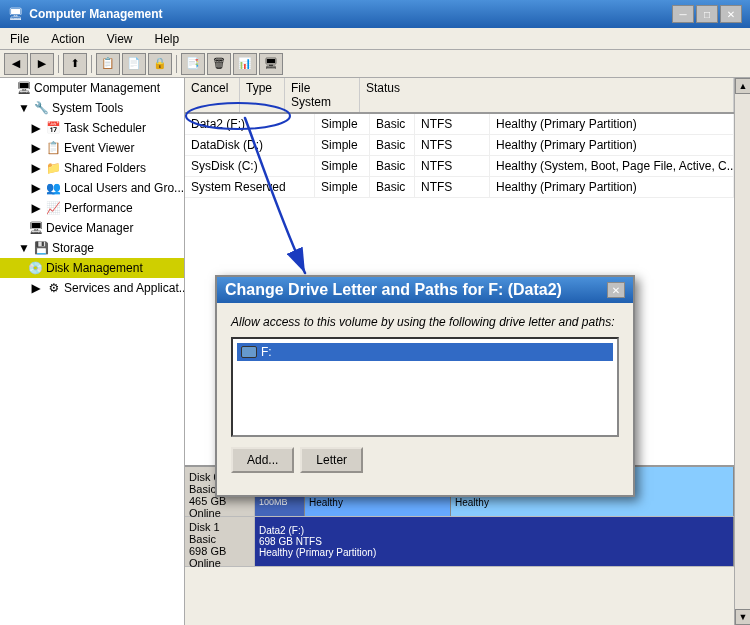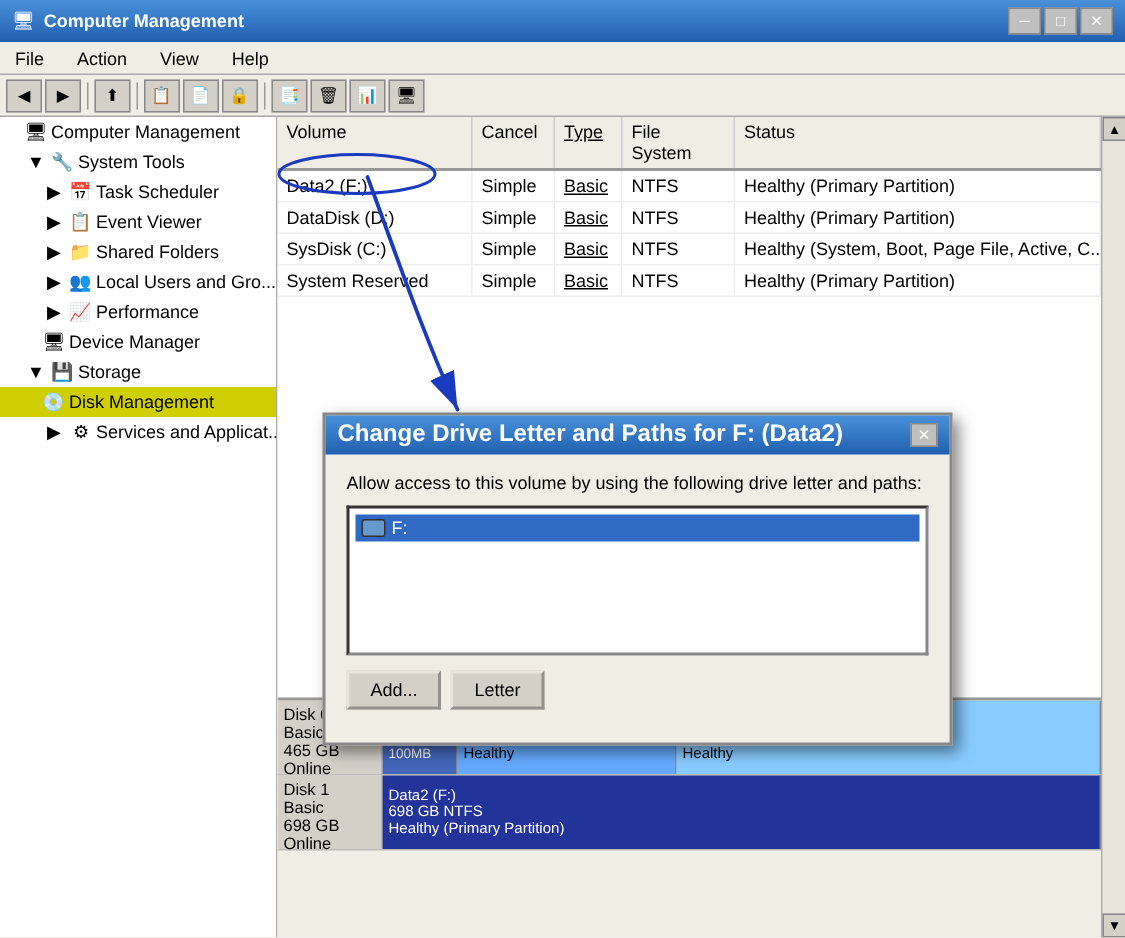--- a/index.html
+++ b/index.html
@@ -142,21 +142,21 @@
       font-weight: normal;
     }
     .th {
       padding: 3px 6px;
       border-right: 1px solid #ccc;
       cursor: pointer;
       user-select: none;
     }
     .col-volume { width: 130px; }
     .col-layout { width: 55px; }
-    .col-type { width: 45px; text-decoration: underline; }
+    .col-type { width: 45px; }
     .col-fs { width: 75px; }
     .col-status { flex: 1; }
 
     
     .table-body { overflow-y: auto; flex: 1; }
     .table-row {
       display: flex;
       border-bottom: 1px solid #eee;
       font-size: 12px;
     }
@@ -261,20 +261,21 @@
       justify-content: center;
       cursor: pointer;
       font-size: 10px;
     }
     .dialog-body {
       padding: 12px 14px;
     }
     .dialog-label {
       font-size: 12px;
       margin-bottom: 8px;
+      font-style: italic;
     }
     .dialog-listbox {
       background: white;
       border: 2px inset #888;
       height: 100px;
       padding: 4px;
       margin-bottom: 10px;
       position: relative;
     }
     .listbox-item {
@@ -413,21 +414,20 @@
     <div class="tree-item indent-2">
       <span class="tree-icon">▶</span>
       <span class="tree-icon">⚙</span>
       <span>Services and Applicat...</span>
     </div>
   </div>
 
   <div class="content-pane">
 
     <div class="table-header">
-      <div class="th col-volume">Volume</div>
       <div class="th col-layout">Cancel</div>
       <div class="th col-type">Type</div>
       <div class="th col-fs">File System</div>
       <div class="th col-status">Status</div>
     </div>
 
     <div class="table-body">
       <div class="table-row">
         <div class="td col-volume">Data2 (F:)</div>
         <div class="td col-layout">Simple</div>

